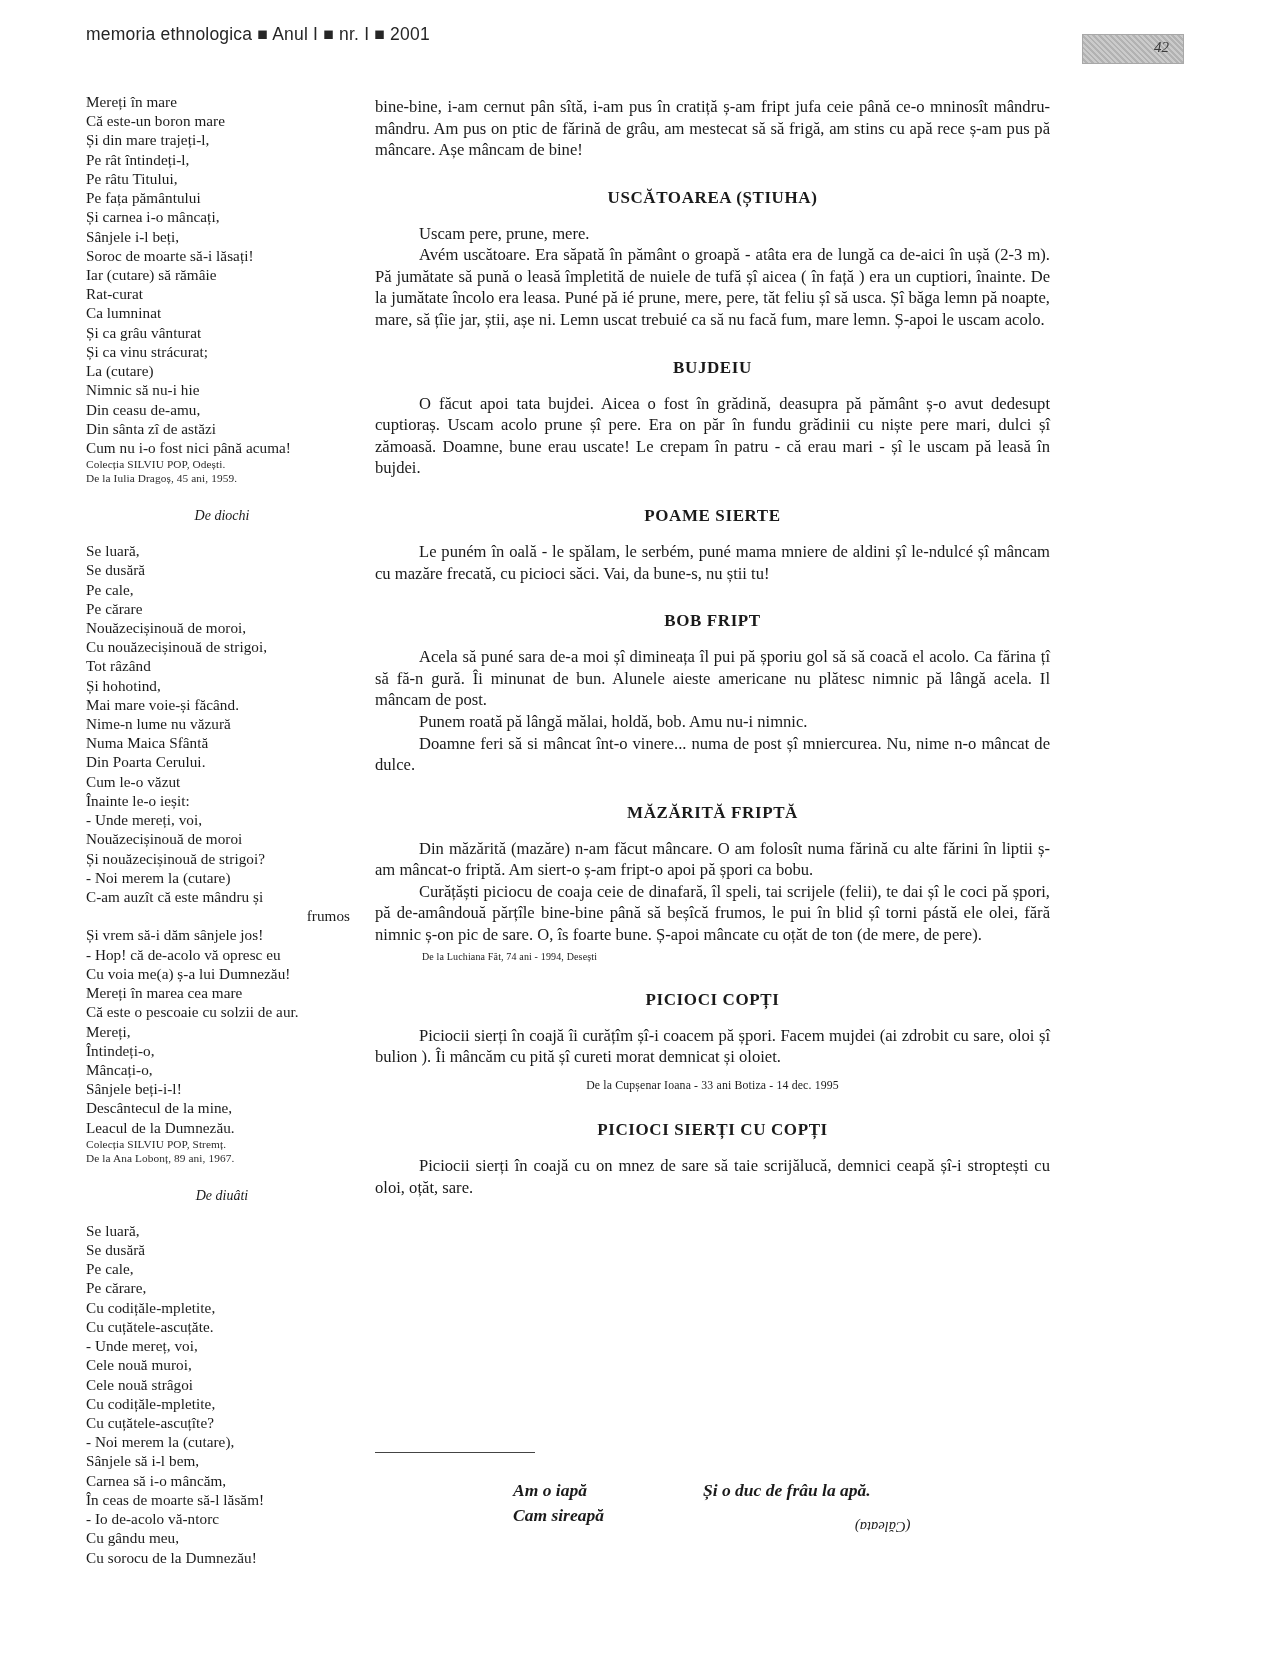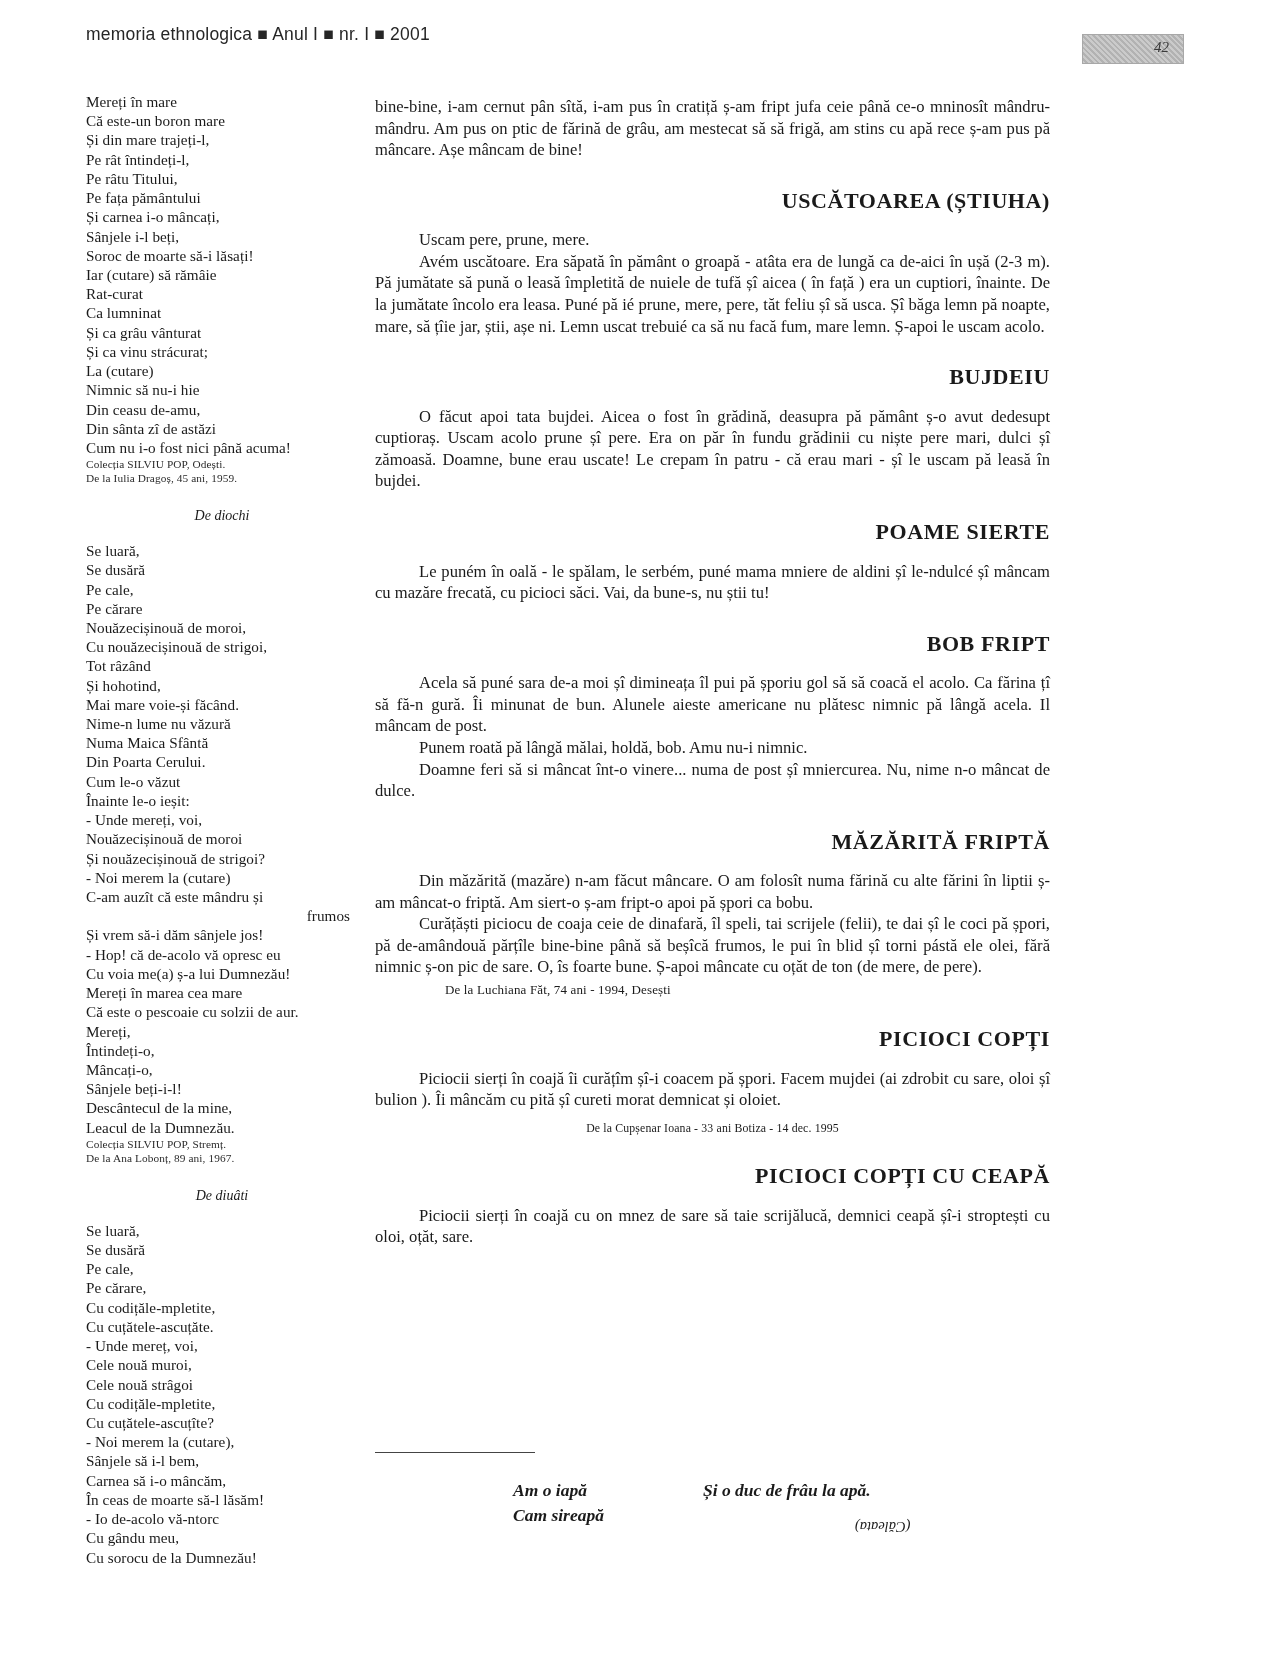--- a/index.html
+++ b/index.html
@@ -88,39 +88,39 @@
     white-space: pre-line;
   }
   .poem-title {
     text-align: center;
     font-style: italic;
     font-size: 14px;
     margin: 22px 0 16px 0;
   }
 
   .sec-title {
-    text-align: right;
-    font-size: 22px;
+    text-align: center;
+    font-size: 17px;
     letter-spacing: 0.6px;
     margin: 26px 0 14px 0;
   }
   .para {
     text-indent: 44px;
     text-align: justify;
     margin: 0 0 0 0;
   }
   .para-noindent {
     text-indent: 0;
     text-align: justify;
     margin: 0;
   }
   .src-right {
-    font-size: 13px;
+    font-size: 10px;
     margin-top: 4px;
-    margin-left: 70px;
+    margin-left: 47px;
     letter-spacing: 0.15px;
   }
   .src-center {
     font-size: 11.8px;
     margin-top: 10px;
     text-align: center;
     letter-spacing: 0.15px;
   }
   
   .footer-rule {
@@ -278,21 +278,21 @@
     <h2 class="sec-title">MĂZĂRITĂ FRIPTĂ</h2>
     <p class="para">Din măzărită (mazăre) n-am făcut mâncare. O am folosît numa fărină cu alte fărini în liptii ș-am mâncat-o friptă. Am siert-o ș-am fript-o apoi pă șpori ca bobu.</p>
 
     <p class="para">Curățăști piciocu de coaja ceie de dinafară, îl speli, tai scrijele (felii), te dai șî le coci pă șpori, pă de-amândouă părțîle bine-bine până să beșîcă frumos, le pui în blid șî torni pástă ele olei, fără nimnic ș-on pic de sare. O, îs foarte bune. Ș-apoi mâncate cu oțăt de ton (de mere, de pere).</p>
     <div class="src-right">De la Luchiana Făt, 74 ani - 1994, Desești</div>
 
     <h2 class="sec-title">PICIOCI COPȚI</h2>
     <p class="para">Piciocii sierți în coajă îi curățîm șî-i coacem pă șpori. Facem mujdei (ai zdrobit cu sare, oloi șî bulion ). Îi mâncăm cu pită șî cureti morat demnicat și oloiet.</p>
     <div class="src-center">De la Cupșenar Ioana - 33 ani Botiza - 14 dec. 1995</div>
 
-    <h2 class="sec-title">PICIOCI COPȚI CU CEAPĂ</h2>
+    <h2 class="sec-title">PICIOCI SIERȚI CU COPȚI</h2>
     <p class="para">Piciocii sierți în coajă cu on mnez de sare să taie scrijălucă, demnici ceapă șî-i stroptești cu oloi, oțăt, sare.</p>
 
   </div>
 
   <div class="footer-rule"></div>
 
   <div class="riddle">
     <div class="riddle-col-a">Am o iapă
 Cam sireapă</div>
     <div class="riddle-col-b">Și o duc de frâu la apă.</div>

